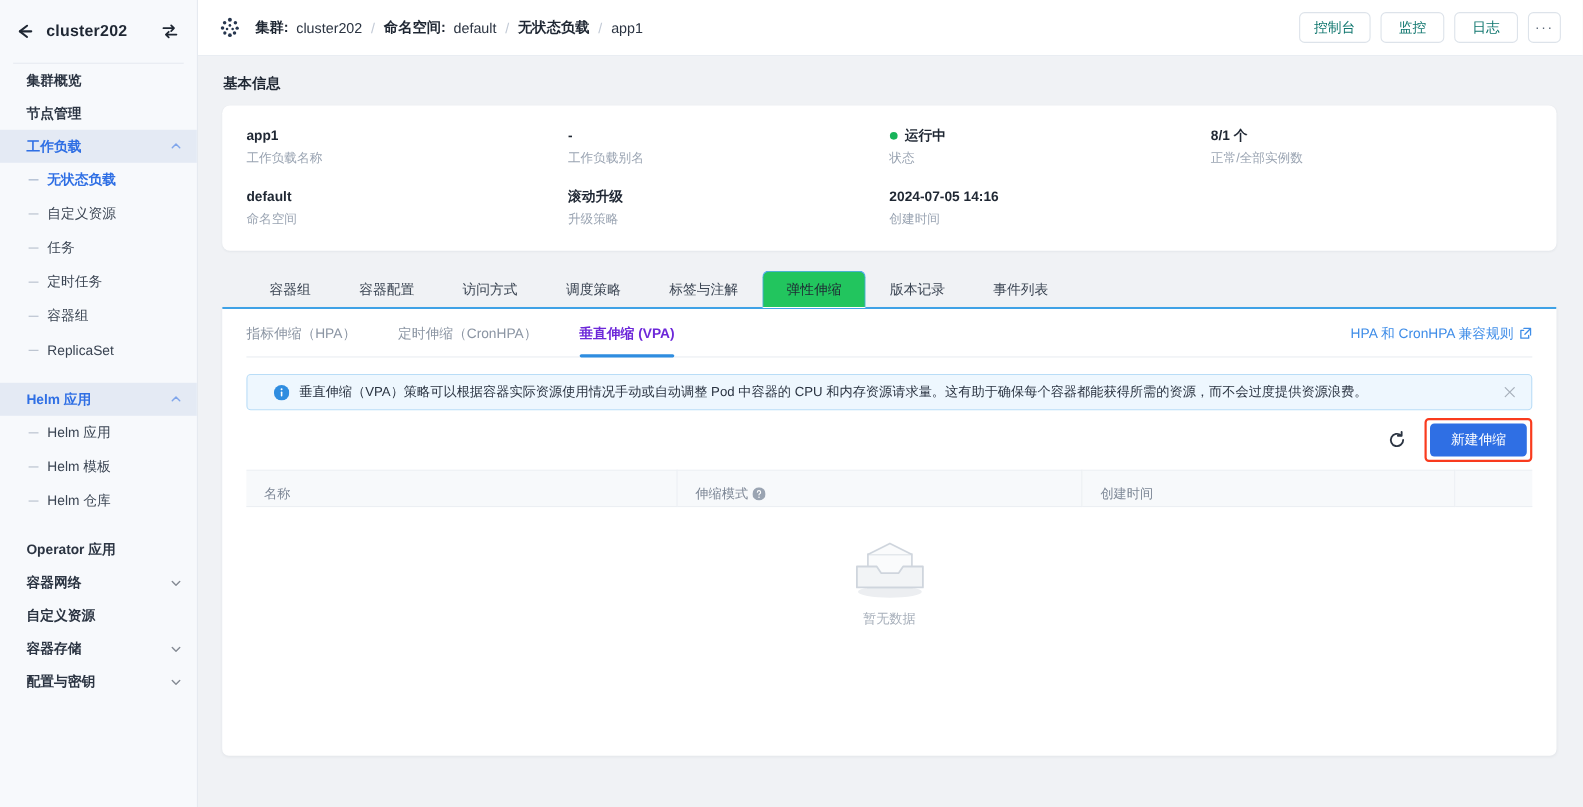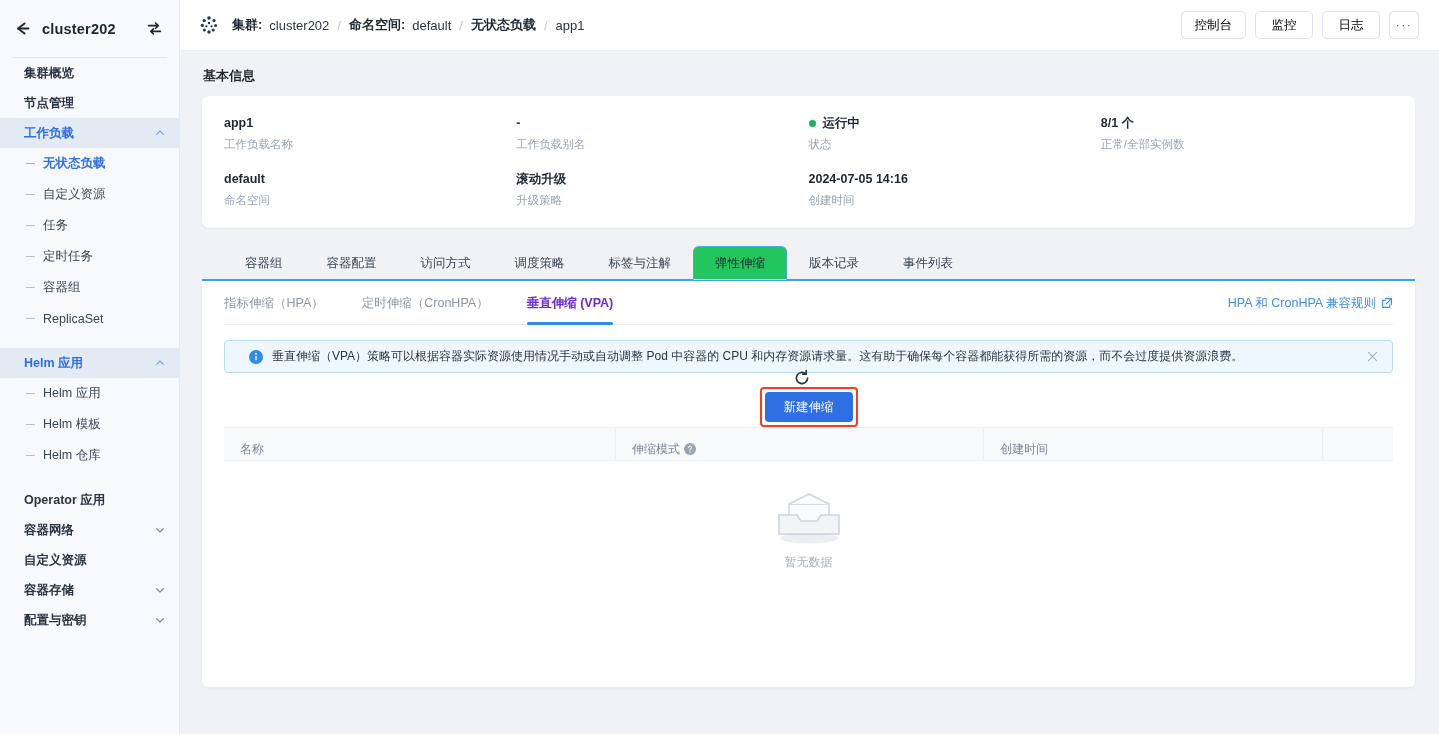--- a/index.html
+++ b/index.html
@@ -59,21 +59,21 @@
   .brandmark { width: 22px; height: 22px; flex: 0 0 22px; margin-right: 4px; }
   .crumbs { display: flex; align-items: center; font-size: 13px; gap: 7px; color: #1f2733; }
   .crumbs .lbl { font-weight: 700; }
   .crumbs .val { font-weight: 400; color: #2b3442; cursor: pointer; }
   .crumbs .sep { color: #c2cad6; font-weight: 400; padding: 0 1px; }
   .crumbs .strong { font-weight: 700; color: #1f2733; cursor: pointer; }
   .crumbs .last { font-weight: 400; color: #2b3442; }
   .top-actions { margin-left: auto; display: flex; align-items: center; gap: 9px; }
   .tbtn {
     height: 28px; min-width: 58px; padding: 0 13px; border: 1px solid #dde3ea;
-    border-radius: 5px; background: #fff; font-size: 12.5px; color: #000000;
+    border-radius: 5px; background: #fff; font-size: 12.5px; color: #0f766e;
     display: flex; align-items: center; justify-content: center; cursor: pointer;
     font-family: inherit;
   }
   .tbtn.sq { min-width: 30px; width: 30px; padding: 0; letter-spacing: 1.5px; color: #5a6676; }
 
   .content { padding: 16px 24px 0 22px; height: 683px; }
   .sec-title { font-size: 13px; font-weight: 700; color: #1f2733; margin: 0 0 11px 1px; }
 
   .info-card {
     background: #fff; border-radius: 7px; padding: 19px 22px 20px 22px;
@@ -120,21 +120,21 @@
   .alert {
     margin: 15px 22px 0 22px; min-height: 33px; background: #eef7fe;
     border: 1px solid #b9ddf7; border-radius: 4px; display: flex; align-items: center;
     padding: 7px 12px 7px 24px; gap: 9px;
   }
   .alert .itxt { font-size: 12px; color: #2b3442; line-height: 17px; flex: 1; }
   .alert .ico { width: 14px; height: 14px; flex: 0 0 14px; }
   .alert .xclose { width: 14px; height: 14px; flex: 0 0 14px; cursor: pointer; opacity: .55; }
 
   .toolbar { height: 54px; display: flex; align-items: center; justify-content: flex-end;
-             padding: 0 22px; gap: 0; flex-direction: column; }
+             padding: 0 22px; gap: 0; }
   .refresh { width: 22px; height: 22px; cursor: pointer; margin-right: 14px;
              display: flex; align-items: center; justify-content: center; }
   .hl-wrap { position: relative; padding: 5px; }
   .hl-wrap::after {
     content: ""; position: absolute; inset: 0; border: 2.5px solid #f93b1e;
     border-radius: 4px; pointer-events: none;
   }
   .primary-btn {
     height: 30px; padding: 0 19px; background: #2f6fe4; color: #fff; border: 0;
     border-radius: 4px; font-size: 12.5px; cursor: pointer; font-family: inherit;

